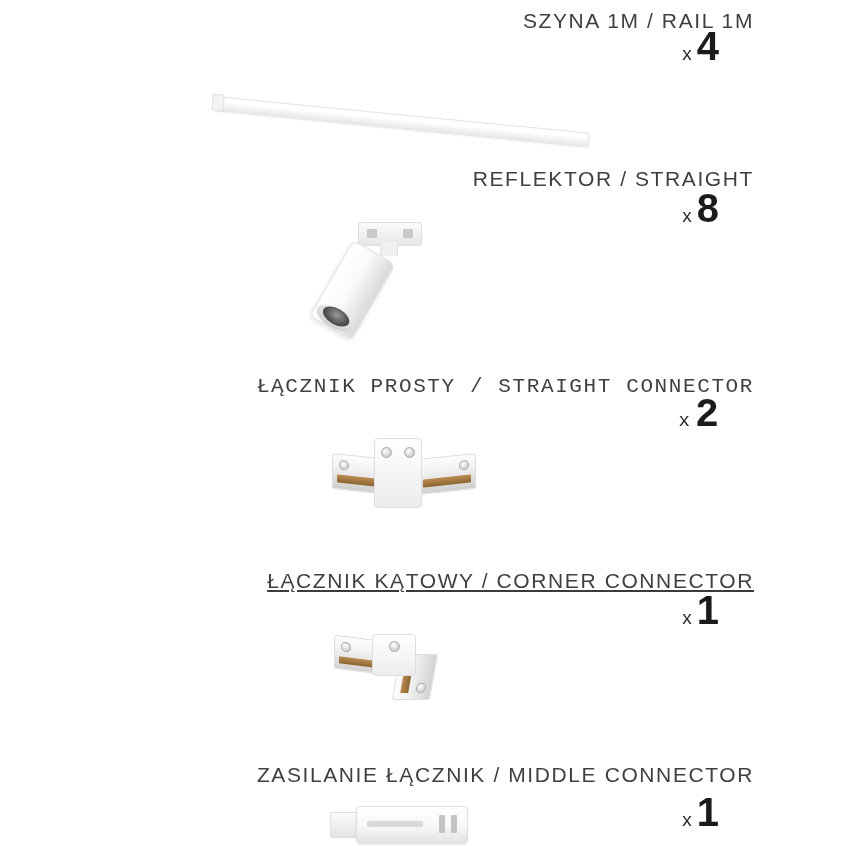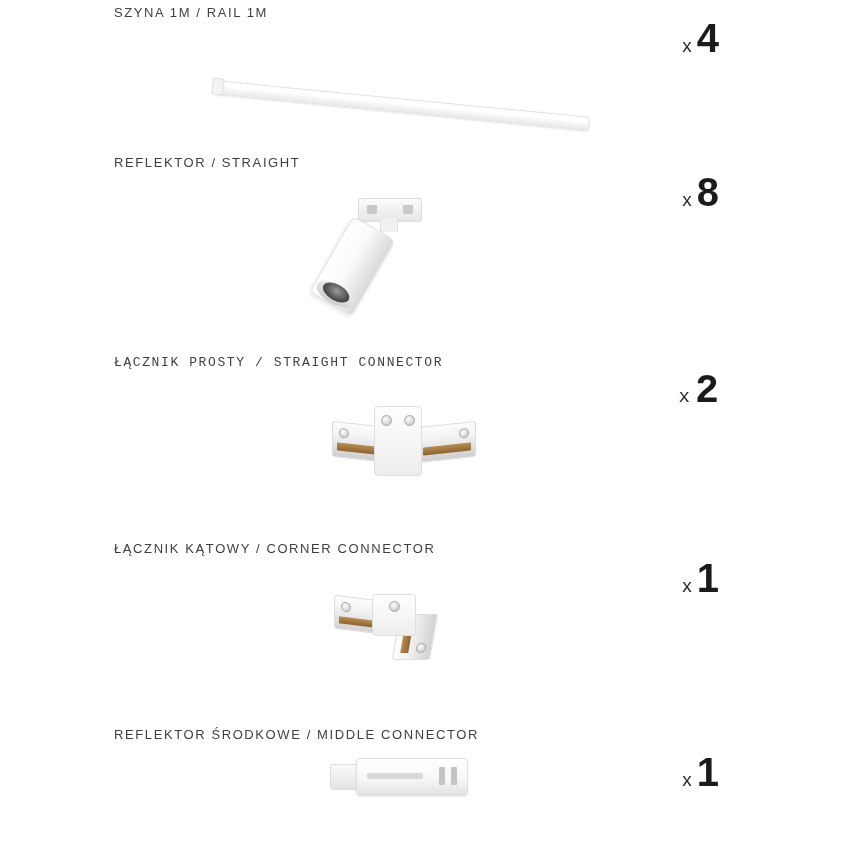--- a/index.html
+++ b/index.html
@@ -23,28 +23,28 @@
   .item {
     position: relative;
     width: 100%;
   }
   .item-head {
     position: relative;
     display: block;
     width: 100%;
   }
   .item-title {
-    text-align: left;
-    font-size: 13px;
+    text-align: right;
+    font-size: 21px;
     letter-spacing: 1.6px;
     color: #3f3f3f;
     font-weight: 400;
     line-height: 26px;
     width: 640px;
-    margin: 0 auto;
+    margin: 8px auto;
   }
   .item-title .ln2 { display: block; }
   .qty {
     position: absolute;
     right: 150px;
     top: 50%;
     transform: translateY(-50%);
     display: flex;
     align-items: baseline;
     color: #1b1b1b;
@@ -199,21 +199,21 @@
   .st-arm .dot {
     position:absolute; width:8px; height:8px; border-radius:50%;
     background: radial-gradient(circle at 40% 35%, #ffffff, #bdbdbd);
     border:1px solid #aaaaaa;
     top: 5px;
   }
   .st-arm.left .dot { left: 6px; }
   .st-arm.right .dot { right: 6px; }
 
   
-  .row-corner { height: 186px; }
+  .row-corner { height: 186px; text-decoration: underline; }
   .row-corner .qty { top: 22px; transform: none; }
   .cn-art { height: 140px; }
   .cn-center {
     position: absolute;
     left: 372px; top: 32px;
     width: 42px; height: 40px;
     background: linear-gradient(180deg,#ffffff,#ededed);
     border: 1px solid #dedede;
     border-radius: 4px;
     z-index: 3;
@@ -375,21 +375,21 @@
       </div>
       <div class="cn-center">
         <div class="screw"></div>
       </div>
     </div>
   </div>
 
   <div class="item row-mid">
     <div class="item-head">
       <div class="item-title">
-        <span>REFLEKTOR ŚRODKOWE / MIDDLE CONNECTOR</span>
+        <span>ZASILANIE ŁĄCZNIK / MIDDLE CONNECTOR</span>
       </div>
       <div class="qty">
         <span class="x">x</span>
         <span class="n">1</span>
       </div>
     </div>
     <div class="art mid-art">
       <div class="ps-cap"></div>
       <div class="ps-body">
         <div class="slot"></div>

